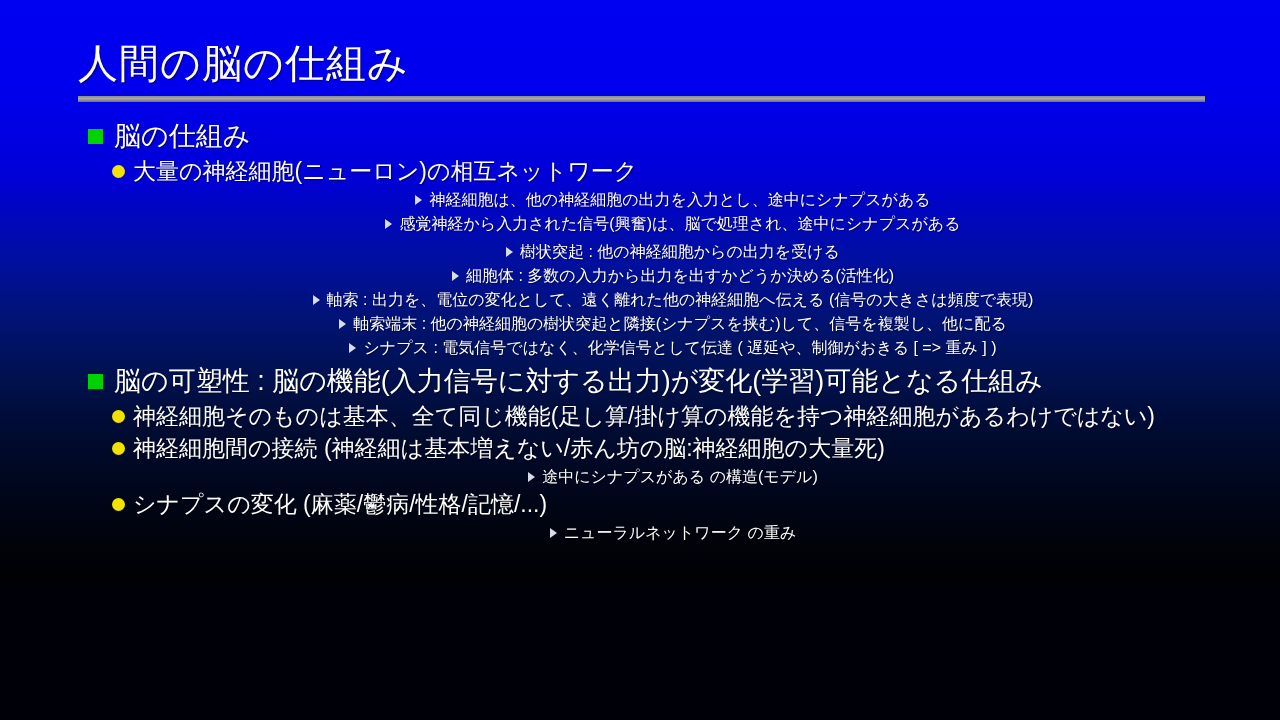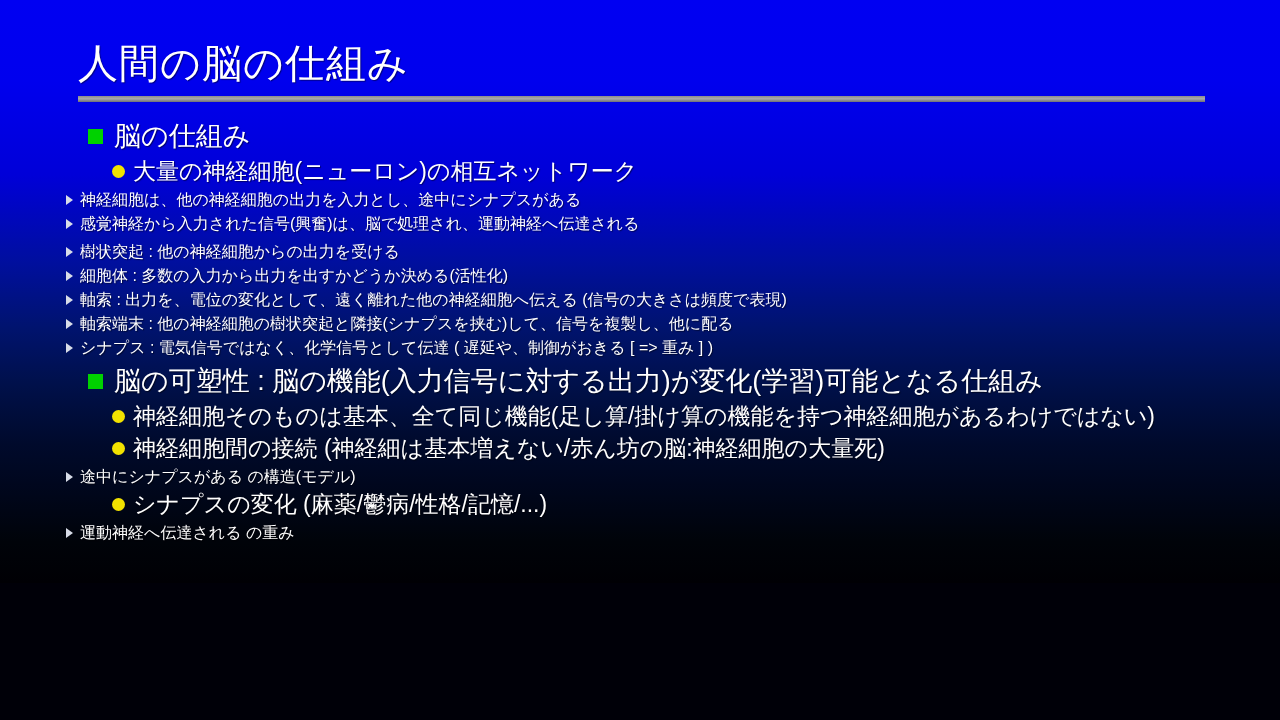--- a/index.html
+++ b/index.html
@@ -109,20 +109,21 @@
   .lvl2 .txt {
     font-size: 23px;
     line-height: 31px;
     text-shadow: 1px 1px 1px rgba(0,0,0,0.5);
   }
 
   
   .lvl3 {
     padding-left: 66px;
     margin-bottom: 0;
+    justify-content: center;
   }
   .lvl3 .marker {
     width: 0;
     height: 0;
     border-top: 5px solid transparent;
     border-bottom: 5px solid transparent;
     border-left: 7px solid #d7dce8;
     margin-top: 7px;
     margin-right: 7px;
     flex: 0 0 auto;
@@ -156,21 +157,21 @@
       <span class="txt">大量の神経細胞(ニューロン)の相互ネットワーク</span>
     </div>
 
     <div class="row lvl3">
       <span class="marker"></span>
       <span class="txt">神経細胞は、他の神経細胞の出力を入力とし、途中にシナプスがある</span>
     </div>
 
     <div class="row lvl3 gap-sm">
       <span class="marker"></span>
-      <span class="txt">感覚神経から入力された信号(興奮)は、脳で処理され、運動神経へ伝達される</span>
+      <span class="txt">感覚神経から入力された信号(興奮)は、脳で処理され、途中にシナプスがある</span>
     </div>
 
 
     <div class="row lvl3">
       <span class="marker"></span>
       <span class="txt">樹状突起 : 他の神経細胞からの出力を受ける</span>
     </div>
     <div class="row lvl3">
       <span class="marker"></span>
       <span class="txt">細胞体 : 多数の入力から出力を出すかどうか決める(活性化)</span>
@@ -208,17 +209,17 @@
       <span class="txt">途中にシナプスがある の構造(モデル)</span>
     </div>
 
     <div class="row lvl2">
       <span class="marker"></span>
       <span class="txt">シナプスの変化 (麻薬/鬱病/性格/記憶/...)</span>
     </div>
 
     <div class="row lvl3">
       <span class="marker"></span>
-      <span class="txt">運動神経へ伝達される の重み</span>
+      <span class="txt">ニューラルネットワーク の重み</span>
     </div>
 
   </div>
 </div>
 
 </body></html>

